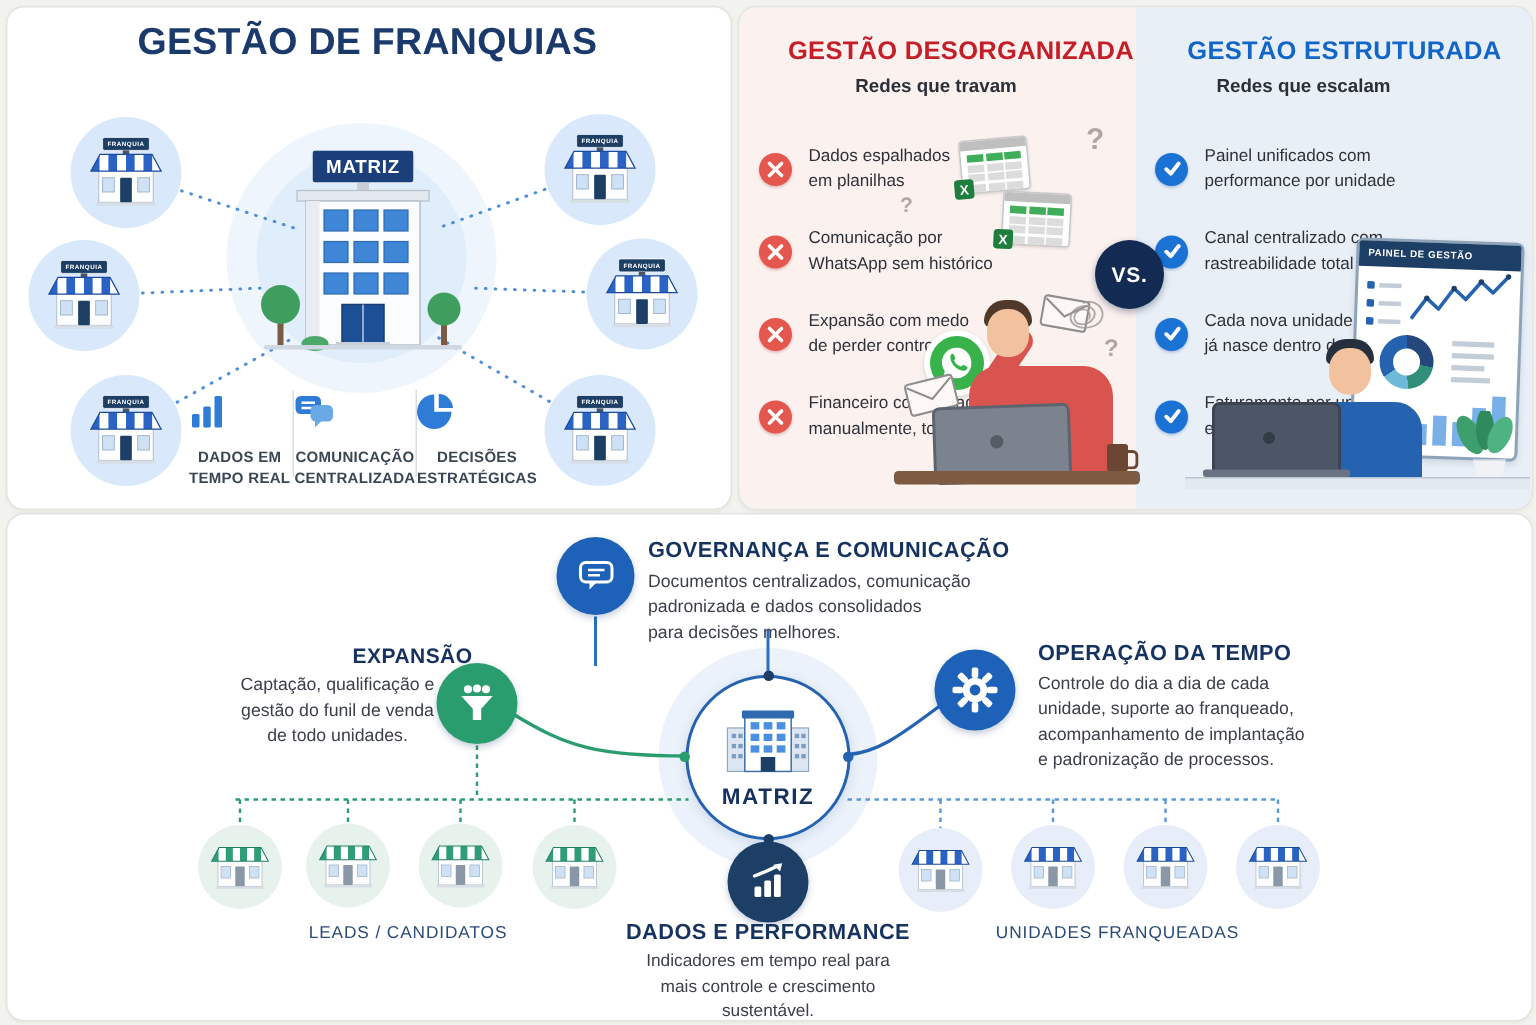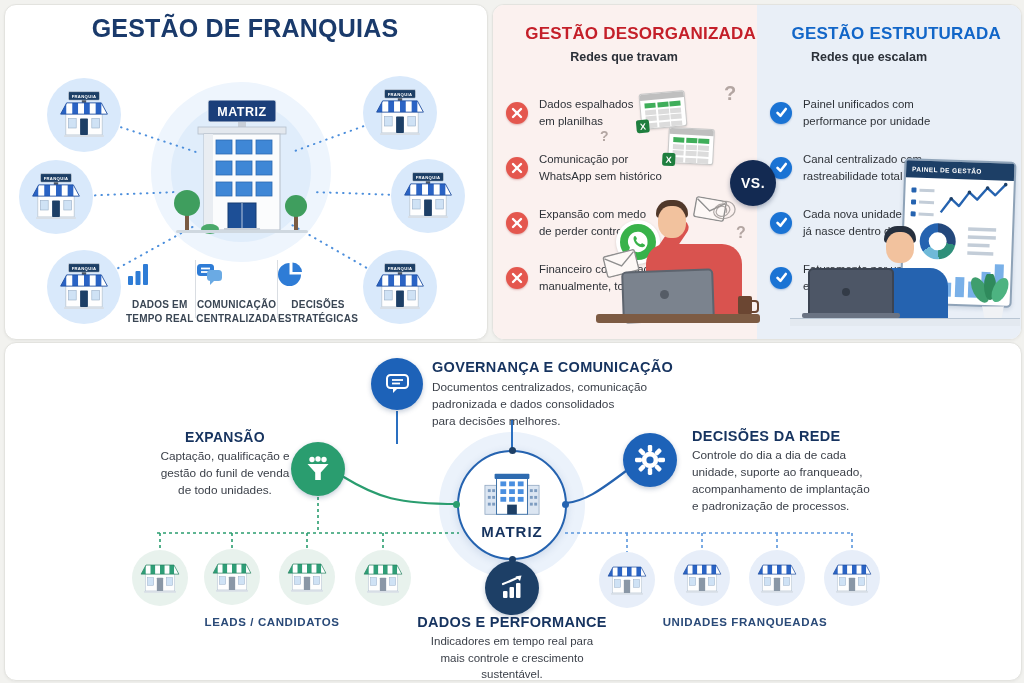--- a/index.html
+++ b/index.html
@@ -22,21 +22,21 @@
   .vs-title{position:absolute;top:20px;width:100%;text-align:right;font-size:17px;font-weight:bold;letter-spacing:.2px;}
   .vs-sub{position:absolute;top:46px;width:100%;text-align:center;font-size:12.5px;font-weight:600;color:#2b3038;}
   .row{display:flex;align-items:center;height:55px;}
   .row .txt{font-size:11.4px;color:#2e3238;line-height:1.5;margin-top:1px;}
   .badge{width:22px;height:22px;border-radius:50%;flex:0 0 22px;margin-right:11px;display:flex;align-items:center;justify-content:center;}
   .x-badge{background:#e4574e;box-shadow:0 1px 2px rgba(160,40,40,.3);}
   .c-badge{background:#1a73d4;box-shadow:0 1px 2px rgba(20,80,160,.3);}
   
   .h3{font-size:14px;font-weight:bold;color:#16335f;letter-spacing:.3px;}
   .t3{font-size:11.8px;color:#3a3f48;line-height:1.45;}
-  .group-label{font-size:11.5px;font-weight:bold;color:#2a4a78;letter-spacing:.6px;text-align:center;}
+  .group-label{font-size:11.5px;font-weight:normal;color:#2a4a78;letter-spacing:.6px;text-align:center;}
   .node-circle{position:absolute;border-radius:50%;display:flex;align-items:center;justify-content:center;box-shadow:0 2px 5px rgba(20,50,100,.25);}
   
   .sheet{position:absolute;width:44px;height:34px;background:#fff;border:1px solid #c9c9c9;border-radius:3px;box-shadow:0 1px 2px rgba(0,0,0,.12);}
   .sheet .bar{position:absolute;left:0;top:0;width:100%;height:6px;background:#bfbfbf;border-radius:2px 2px 0 0;}
   .sheet .grid{position:absolute;left:4px;top:9px;display:grid;grid-template-columns:repeat(3,11px);grid-auto-rows:5px;gap:1.5px;}
   .sheet .grid i{background:#dcdcdc;}
   .sheet .grid i.g{background:#3fae5a;}
   .sheet .xb{position:absolute;left:-6px;bottom:-4px;width:13px;height:13px;background:#1e7e3e;border-radius:2.5px;color:#fff;font-size:9px;font-weight:bold;display:flex;align-items:center;justify-content:center;}
   .qm{position:absolute;color:#b3a6a2;font-weight:bold;}
 </style>
@@ -558,21 +558,21 @@
       <line x1="8" y1="9" x2="19" y2="9" stroke="#fff" stroke-width="1.8"></line>
         <line x1="8" y1="12.5" x2="16" y2="12.5" stroke="#fff" stroke-width="1.8"></line>
       <polygon points="9,16.5 9,22 14.5,16.5" fill="#fff"></polygon>
     </svg>
   </div>
   <div class="abs h3" style="left:432px;top:359px;font-size:14.5px;">GOVERNANÇA E COMUNICAÇÃO</div>
   <div class="abs t3 pre" style="left:432px;top:379px;">Documentos centralizados, comunicação
 padronizada e dados consolidados
 para decisões melhores.</div>
 
-  <div class="abs h3" style="left:135px;top:429px;width:180px;text-align:center;">EXPANSÃO</div>
+  <div class="abs h3" style="left:135px;top:429px;width:180px;text-align:right;">EXPANSÃO</div>
   <div class="abs t3 pre" style="left:125px;top:448px;width:200px;text-align:center;">Captação, qualificação e
 gestão do funil de venda
 de todo unidades.</div>
   <div class="node-circle" style="left:291px;top:442px;width:54px;height:54px;background:#2a9d6f;">
     <svg width="30" height="30" viewBox="0 0 30 30">
       <g fill="#fff">
           <circle cx="9" cy="5.5" r="2.7"></circle>
           <circle cx="15" cy="5" r="2.7"></circle>
           <circle cx="21" cy="5.5" r="2.7"></circle>
         </g>
@@ -589,21 +589,21 @@
         <rect x="13.8" y="1" width="4.4" height="7" rx="1.4" transform="rotate(135 16 16)"></rect>
         <rect x="13.8" y="1" width="4.4" height="7" rx="1.4" transform="rotate(180 16 16)"></rect>
         <rect x="13.8" y="1" width="4.4" height="7" rx="1.4" transform="rotate(225 16 16)"></rect>
         <rect x="13.8" y="1" width="4.4" height="7" rx="1.4" transform="rotate(270 16 16)"></rect>
         <rect x="13.8" y="1" width="4.4" height="7" rx="1.4" transform="rotate(315 16 16)"></rect>
         <circle cx="16" cy="16" r="8.2"></circle>
       </g>
       <circle cx="16" cy="16" r="3.6" fill="#1d62b8"></circle>
     </svg>
   </div>
-  <div class="abs h3" style="left:692px;top:428px;font-size:14.5px;">DECISÕES DA REDE</div>
+  <div class="abs h3" style="left:692px;top:428px;font-size:14.5px;">OPERAÇÃO DA TEMPO</div>
   <div class="abs t3 pre" style="left:692px;top:447px;">Controle do dia a dia de cada
 unidade, suporte ao franqueado,
 acompanhamento de implantação
 e padronização de processos.</div>
 
   <div class="circle" style="left:457px;top:450px;width:110px;height:110px;background:#fff;border:2.5px solid #2563b0;box-sizing:border-box;display:flex;flex-direction:column;align-items:center;justify-content:center;box-shadow:0 2px 8px rgba(30,70,130,.15);">
     <svg width="58" height="46" viewBox="0 0 60 46">
       <rect x="2" y="14" width="12" height="30" fill="#dce6f2" stroke="#8fa6c0" stroke-width="0.8"></rect>
       <rect x="46" y="14" width="12" height="30" fill="#dce6f2" stroke="#8fa6c0" stroke-width="0.8"></rect>
       <g fill="#7d9cc0">

